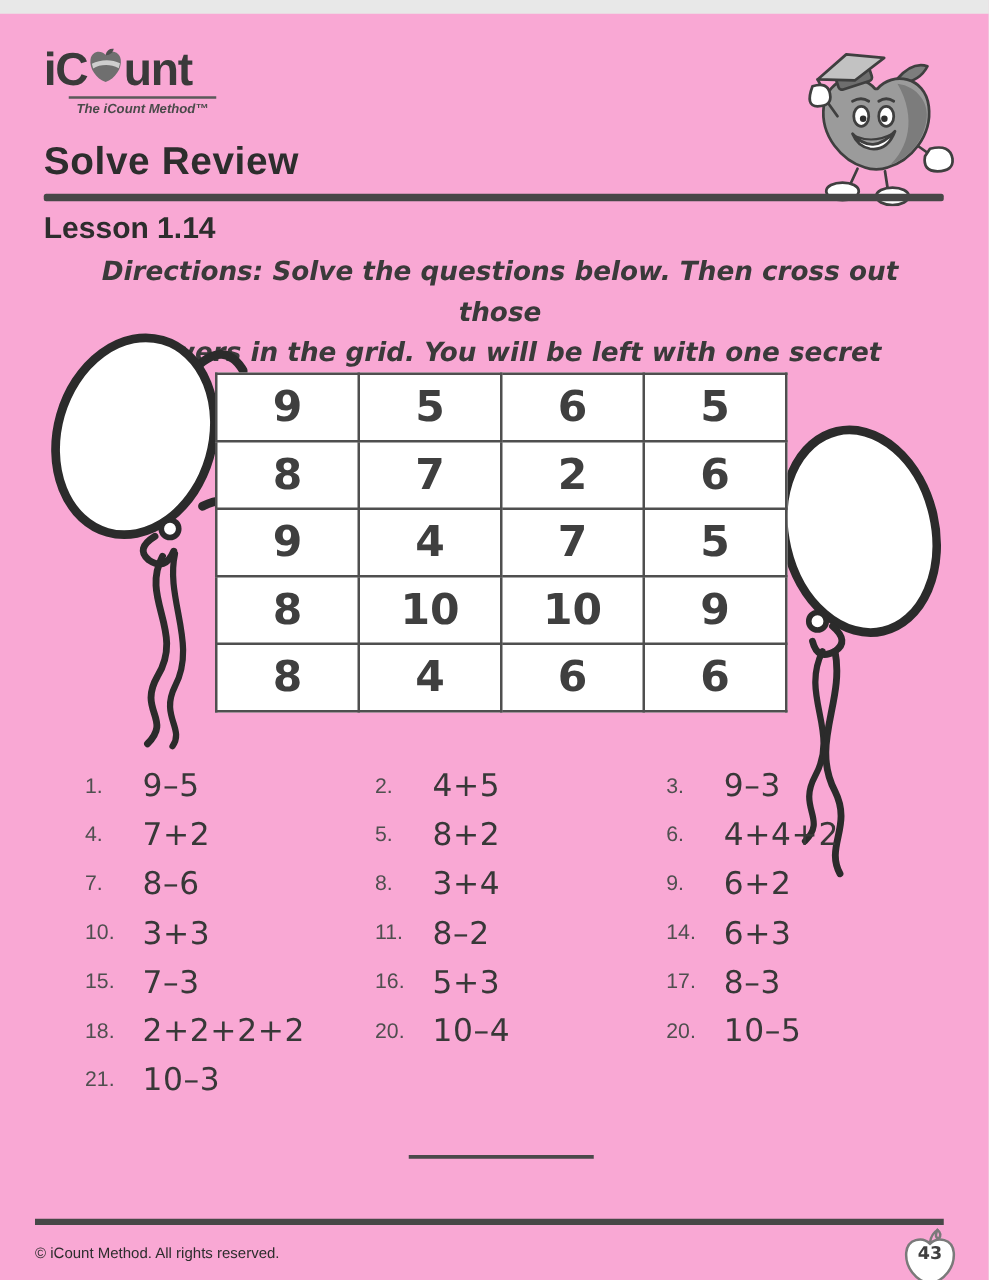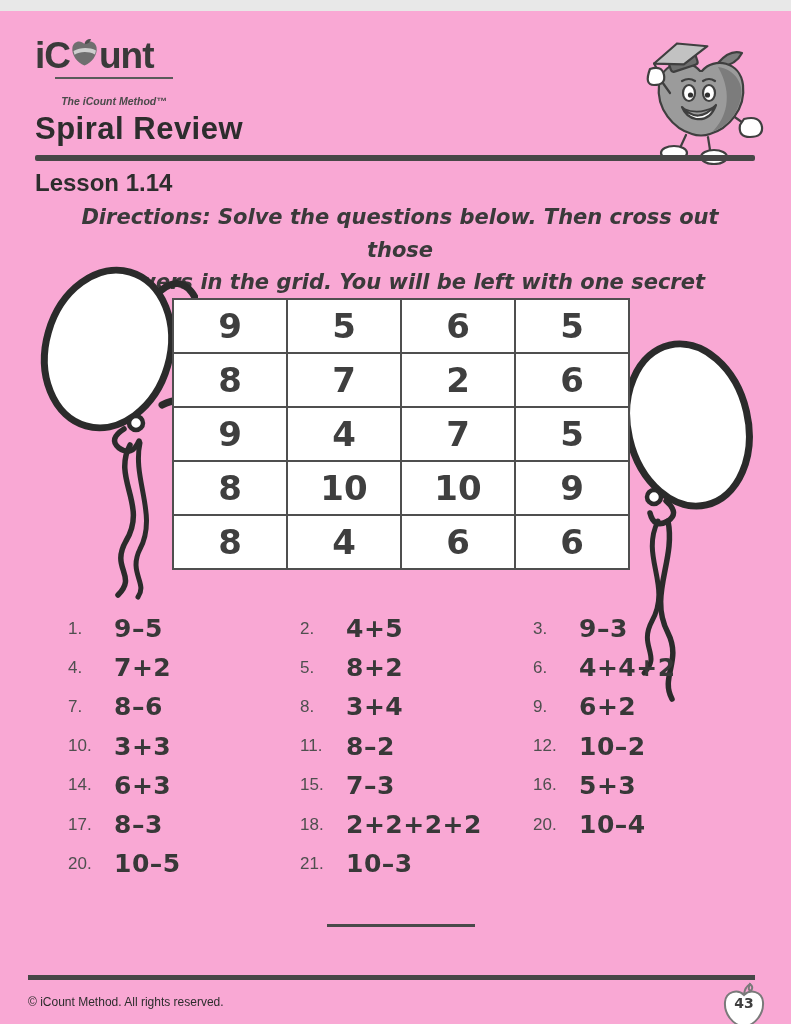--- a/index.html
+++ b/index.html
@@ -5,21 +5,21 @@
   html,body{margin:0;padding:0;background:#e8e8e8;}
   .page{
     position:relative;width:791px;height:1024px;margin:11px auto;
     background:#f9a8d4;overflow:hidden;
     font-family:"Liberation Sans",sans-serif;color:#2f2f2f;
   }
   
   .logo{position:absolute;left:35px;top:26px;}
   .logo-main{display:flex;align-items:center;font-size:37px;font-weight:700;color:#3a3a3a;letter-spacing:-1px;line-height:1;}
   .logo-main .apple-glyph{margin:0 1px;}
-  .logo-tagline{margin-left:20px;margin-top:3px;border-top:2px solid #5a5a5a;padding-top:16px;
+  .logo-tagline{margin-left:20px;margin-top:3px;border-top:2px solid #5a5a5a;padding-top:2px;
     font-size:10.5px;font-weight:700;font-style:italic;color:#4a4a4a;width:118px;text-align:center;}
   
   .mascot{position:absolute;left:626px;top:20px;}
   
   .page-title{position:absolute;left:35px;top:100px;margin:0;font-size:31px;font-weight:800;color:#2d2d2d;letter-spacing:.5px;}
   .title-rule{position:absolute;left:35px;top:144px;width:720px;height:6px;background:#474747;border-radius:2px;}
   .lesson-label{position:absolute;left:35px;top:158px;margin:0;font-size:24px;font-weight:700;color:#2d2d2d;}
   .directions{position:absolute;left:55px;top:190px;width:690px;margin:0;text-align:center;
     font-family:"DejaVu Sans",sans-serif;font-style:italic;font-weight:600;font-size:21px;color:#3a3a3a;line-height:1.55;}
   
@@ -29,21 +29,21 @@
   .answer-grid{position:absolute;left:172px;top:287px;border-collapse:collapse;background:#ffffff;}
   .answer-grid td{
     width:112px;height:52px;border:2.5px solid #4f4f4f;text-align:center;vertical-align:middle;
     font-family:"DejaVu Sans",sans-serif;font-size:34px;font-weight:700;color:#3f3f3f;padding:0;background:#ffffff;
   }
   
   .problem-list{position:absolute;left:68px;top:598px;width:690px;
     display:grid;grid-template-columns:232px 233px 225px;grid-auto-rows:39.2px;}
   .problem{display:flex;align-items:center;}
   .pnum{width:46px;font-size:17px;color:#4f4f4f;font-family:"Liberation Sans",sans-serif;}
-  .pexpr{font-family:"DejaVu Sans",sans-serif;font-size:25px;font-weight:700;color:#383838;letter-spacing:.5px;}
+  .pexpr{font-family:"DejaVu Sans",sans-serif;font-size:25px;font-weight:400;color:#383838;letter-spacing:.5px;}
   
   .secret{position:absolute;left:35px;top:893px;width:720px;text-align:center;}
   .secret-q{font-size:23px;font-weight:800;color:#2d2d2d;letter-spacing:.3px;}
   .secret-blank{display:inline-block;width:148px;border-bottom:3px solid #4a4a4a;margin-left:12px;height:20px;vertical-align:baseline;}
   
   .footer-rule{position:absolute;left:28px;top:964px;width:727px;height:5px;background:#474747;}
   .copyright{position:absolute;left:28px;top:984px;font-size:12px;color:#2d2d2d;}
   .page-badge{position:absolute;left:720px;top:970px;width:48px;height:50px;}
   .page-badge .num{position:absolute;left:0;top:14px;width:48px;text-align:center;
     font-size:14px;font-weight:700;color:#3f3f3f;font-family:"DejaVu Sans",sans-serif;}
@@ -100,21 +100,21 @@
         <circle cx="64.5" cy="64" r="2.6" fill="#2f2f2f" stroke="none"></circle>
         <circle cx="81.5" cy="64" r="2.6" fill="#2f2f2f" stroke="none"></circle>
         <path d="M56 50 Q63 46 69 50" fill="none"></path>
         <path d="M77 50 Q83 46 89 50" fill="none"></path>
         <path d="M56 76 Q72 94 90 74 Q84 90 70 88 Q60 86 56 76 Z" fill="#ffffff"></path>
         <path d="M58 78 Q73 84 88 76" fill="none" stroke-width="1.6"></path>
       </g>
     </svg>
   </div>
 
-  <h1 class="page-title">Spiral Review</h1>
+  <h1 class="page-title">Solve Review</h1>
   <div class="title-rule"></div>
   <h2 class="lesson-label">Lesson 1.14</h2>
   <p class="directions">
     <span>Directions: Solve the questions below. Then cross out those</span><br>
     <span>answers in the grid. You will be left with one secret number.</span>
   </p>
 
   <div class="balloon left">
     <svg width="178" height="348" viewBox="0 0 178 348">
       <g stroke="#2b2b2b" fill="none" stroke-linecap="round">
@@ -216,24 +216,20 @@
       </div>
       <div class="problem">
         <span class="pnum">10.</span>
         <span class="pexpr">3+3</span>
       </div>
       <div class="problem">
         <span class="pnum">11.</span>
         <span class="pexpr">8–2</span>
       </div>
       <div class="problem">
-        <span class="pnum">12.</span>
-        <span class="pexpr">10–2</span>
-      </div>
-      <div class="problem">
         <span class="pnum">14.</span>
         <span class="pexpr">6+3</span>
       </div>
       <div class="problem">
         <span class="pnum">15.</span>
         <span class="pexpr">7–3</span>
       </div>
       <div class="problem">
         <span class="pnum">16.</span>
         <span class="pexpr">5+3</span>

